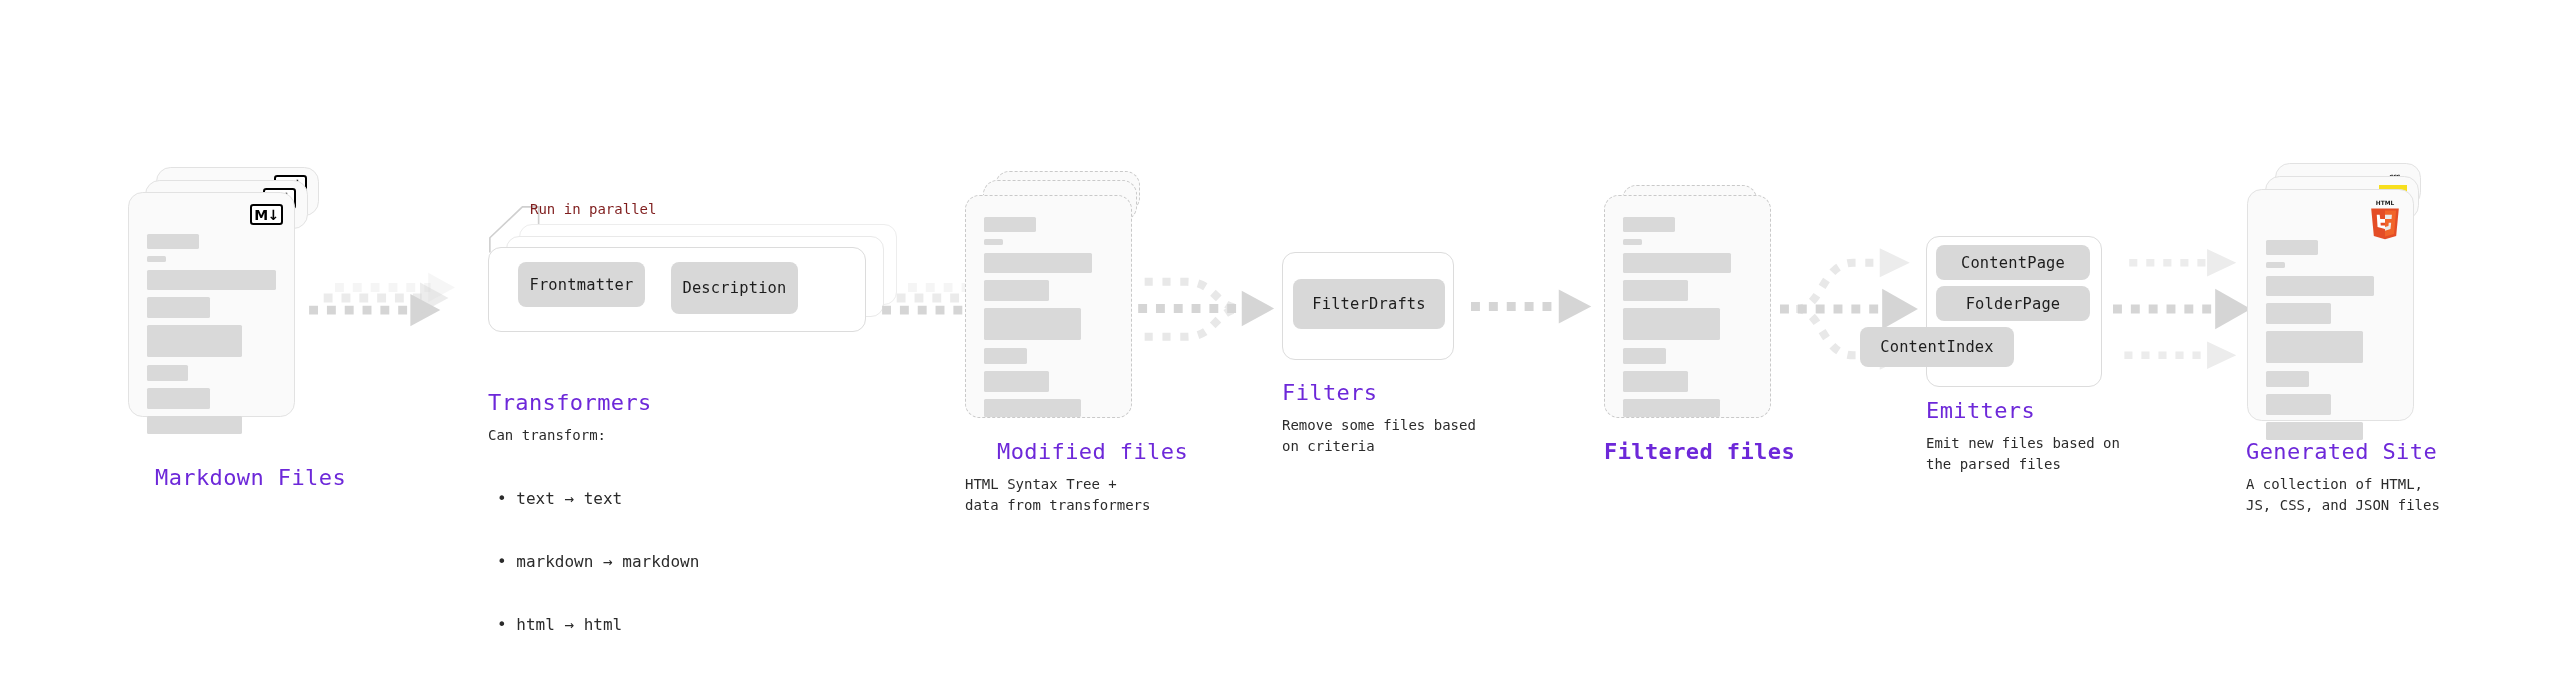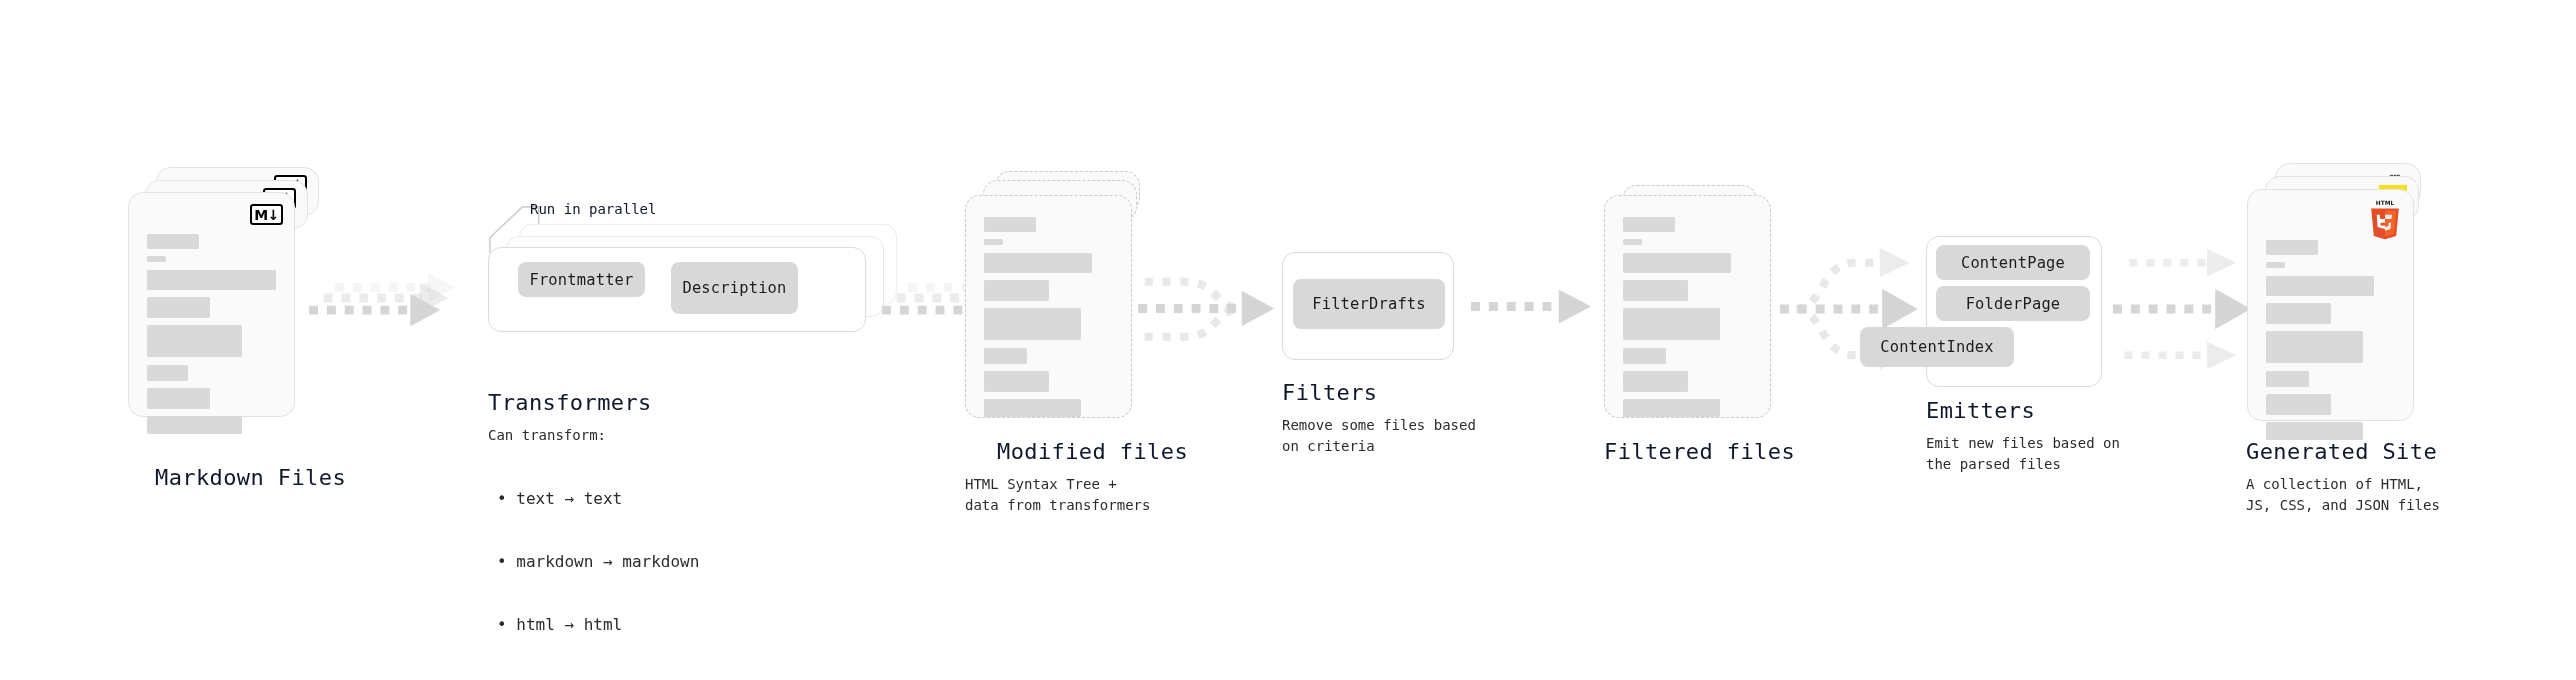--- a/index.html
+++ b/index.html
@@ -41,24 +41,24 @@
   .chip{
     box-sizing:border-box;background:#d8d8d8;border-radius:8.1px;
     display:flex;align-items:center;justify-content:center;
     font-size:15.4px;color:#1d1d1d;letter-spacing:0.2px;white-space:nowrap;
   }
   .ghost{position:absolute;box-sizing:border-box;background:#ffffff;
     border:1.6px solid #ededed;border-radius:13px;}
   .ghost-chip{position:absolute;box-sizing:border-box;border-radius:8.1px;}
 
   
-  .title{position:absolute;font-size:22px;letter-spacing:0.4px;color:#0f172a;white-space:nowrap;text-align:right;}
+  .title{position:absolute;font-size:22px;letter-spacing:0.4px;color:#6d28d9;white-space:nowrap;text-align:right;}
   .sub{position:absolute;font-size:14px;line-height:21px;color:#2b2b2b;white-space:pre;}
   .ulist{position:absolute;font-size:16px;line-height:21px;color:#2b2b2b;white-space:pre;}
-  .parallel-lbl{position:absolute;font-size:14px;color:#0f172a;white-space:nowrap;}
+  .parallel-lbl{position:absolute;font-size:14px;color:#7f1d1d;white-space:nowrap;}
 
   
   svg.conn{position:absolute;overflow:visible;pointer-events:none;}
 </style>
 </head>
 <body>
 
 <div id="stage">
 
   <div>
@@ -119,21 +119,21 @@
         <line x1="0" y1="30" x2="58" y2="30"></line>
           <polygon points="58,25 70,30 58,35" fill="#e0e0e0" stroke="none"></polygon>
       </g>
       <g stroke="#cecece" stroke-width="2" fill="none">
         <line x1="0" y1="50" x2="58" y2="50"></line>
           <polygon points="58,44 72,50 58,56" fill="#cecece" stroke="none"></polygon>
       </g>
     </svg>
 
     <div class="stagebox" style="left:488px;top:247px;width:378px;height:85px;"></div>
-    <div class="chip" style="position:absolute;left:518px;top:262px;width:127px;height:35px;">Frontmatter</div>
+    <div class="chip" style="position:absolute;left:518px;top:262px;width:127px;height:45px;">Frontmatter</div>
     <div class="chip" style="position:absolute;left:671px;top:262px;width:127px;height:52px;">Description</div>
 
     <div class="title" style="left:488px;top:390px;">Transformers</div>
     <div class="sub" style="left:488px;top:425px;">Can transform:</div>
     <div class="ulist" style="left:497px;top:446px;">
       <div><span style="color:#2b2b2b;">•</span>&nbsp;<span>text → text</span></div>
       <div><span style="color:#2b2b2b;">•</span>&nbsp;<span>markdown → markdown</span></div>
       <div><span style="color:#2b2b2b;">•</span>&nbsp;<span>html → html</span></div>
     </div>
   </div>
@@ -198,21 +198,21 @@
         <div class="bar" style="width:52px;height:14.6px;"></div>
         <div class="bar" style="width:18.7px;height:6.5px;margin-top:1.6px;"></div>
         <div class="bar" style="width:84%;height:20.3px;margin-top:4.9px;"></div>
         <div class="bar" style="width:50%;height:20.3px;"></div>
         <div class="bar" style="width:75%;height:32.5px;"></div>
         <div class="bar" style="width:33%;height:16.3px;"></div>
         <div class="bar" style="width:50%;height:20.3px;"></div>
         <div class="bar" style="width:75%;height:18px;"></div>
       </div>
     </div>
-    <div class="title" style="left:1604px;top:439px;">Filtered files</div>
+    <div class="title" style="left:1604px;top:439px;font-weight:bold;">Filtered files</div>
   </div>
 
   <svg class="conn" style="left:1780px;top:240px;width:146px;height:138px;" viewBox="0 0 180 170">
     <g fill="none" stroke="#e8e8e8" stroke-width="10" stroke-dasharray="10 12" stroke-linecap="butt">
       <path d="M 20 85 C 52 85 52 28 90 28 L 125 28"></path>
       <path d="M 20 85 C 52 85 52 142 90 142 L 125 142"></path>
     </g>
     <polygon points="123,10 160,28 123,46" fill="#ececec"></polygon>
     <polygon points="123,124 160,142 123,160" fill="#ececec"></polygon>
     <line x1="0" y1="85" x2="128" y2="85" stroke="#d5d5d5" stroke-width="11" stroke-dasharray="11 11"></line>

